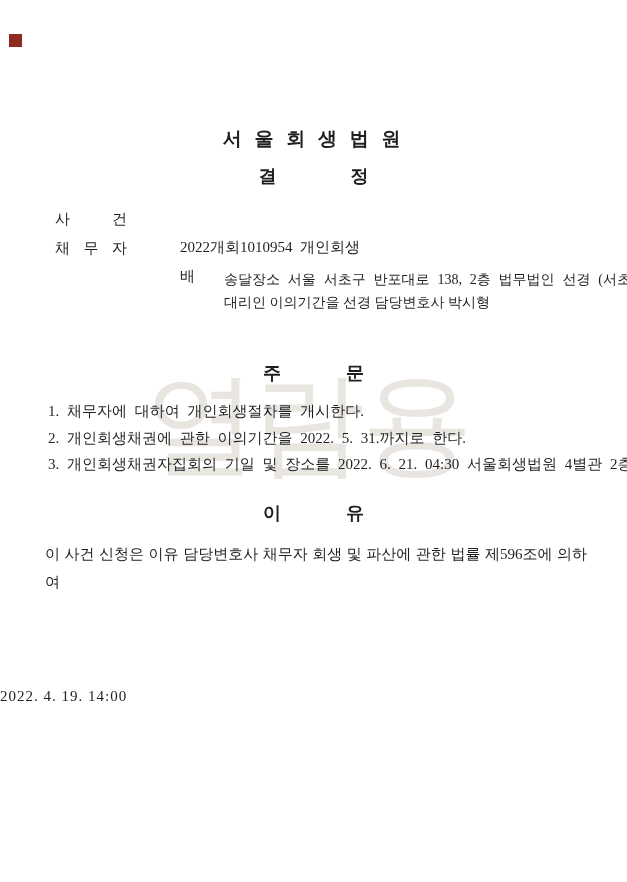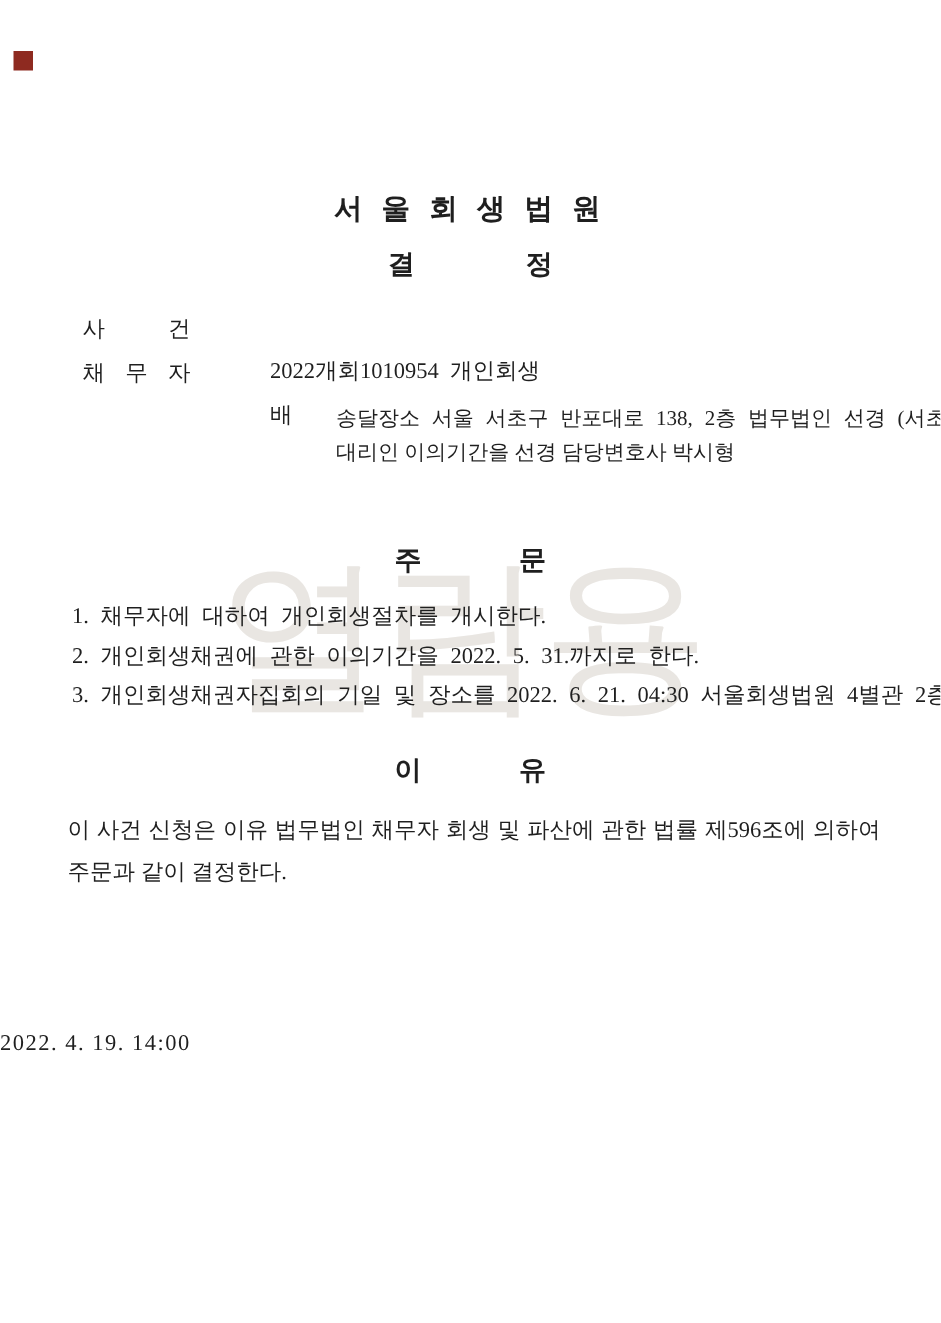--- a/index.html
+++ b/index.html
@@ -117,20 +117,19 @@
       <div class="order-line">2. 개인회생채권에 관한 이의기간을 2022. 5. 31.까지로 한다.</div>
       <div class="order-line">3. 개인회생채권자집회의 기일 및 장소를 2022. 6. 21. 04:30 서울회생법원 4별관 2층</div>
     </div>
 
     <div class="section-heading heading-reason">
       <span>이</span>
       <span>유</span>
     </div>
 
     <div class="reason">
-      <div class="reason-line1">이 사건 신청은 이유 법무법인 채무자 회생 및 파산에 관한 법률 제596조에 의하여</div>
-      <div>주문과 같이 결정한다.</div>
+      <div class="reason-line1">이 사건 신청은 이유 담당변호사 채무자 회생 및 파산에 관한 법률 제596조에 의하여</div>
     </div>
 
     <div class="date-line">2022. 4. 19. 14:00</div>
 
   </div>
 </div>
 
 </body></html>

